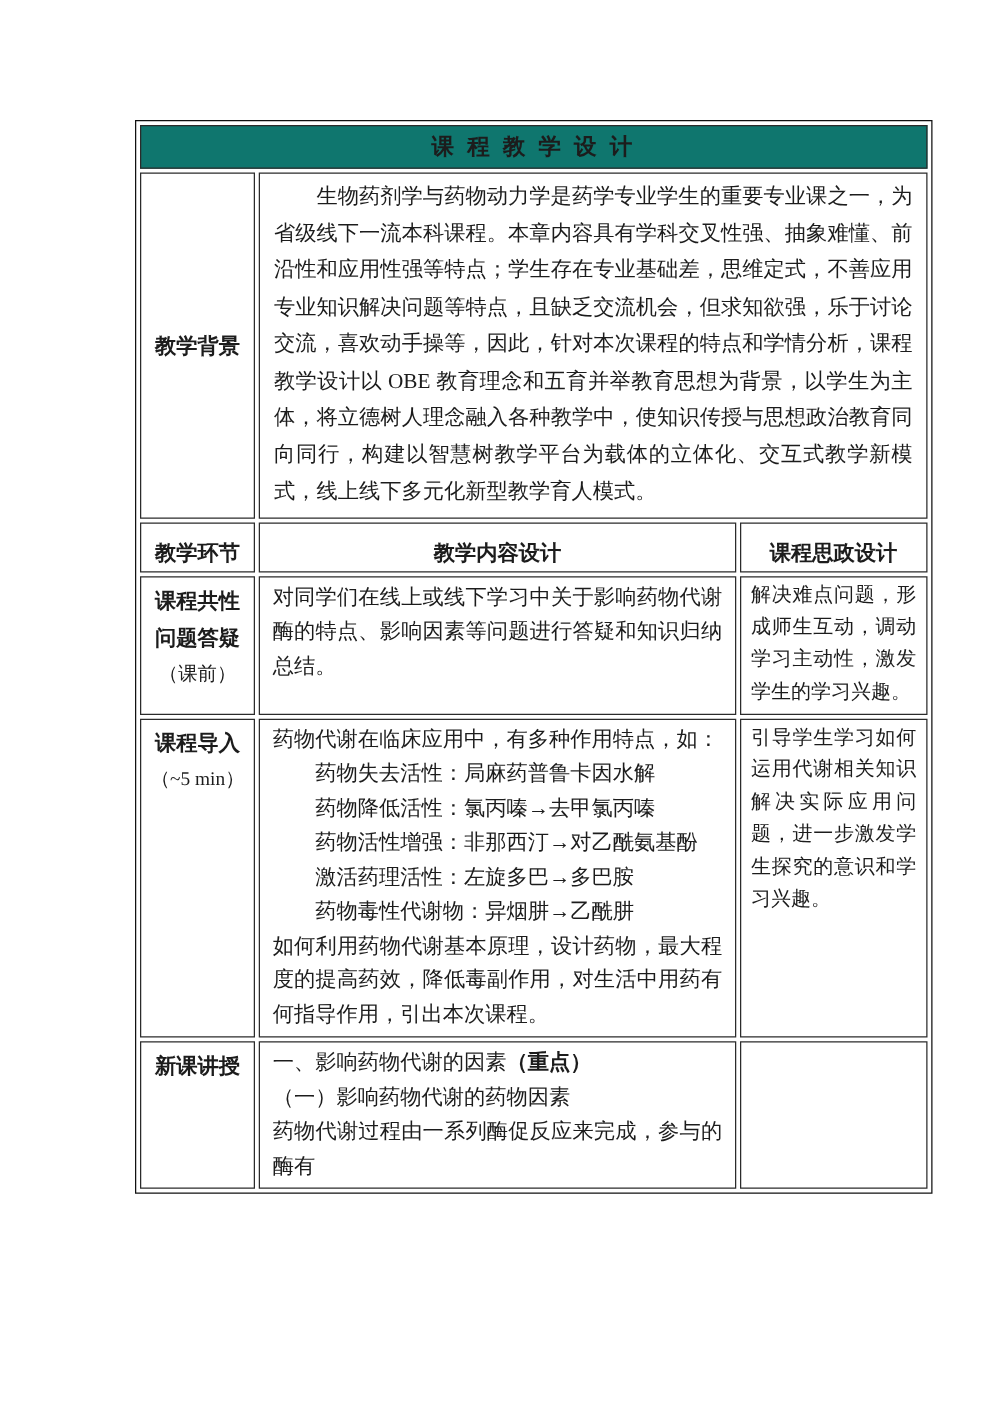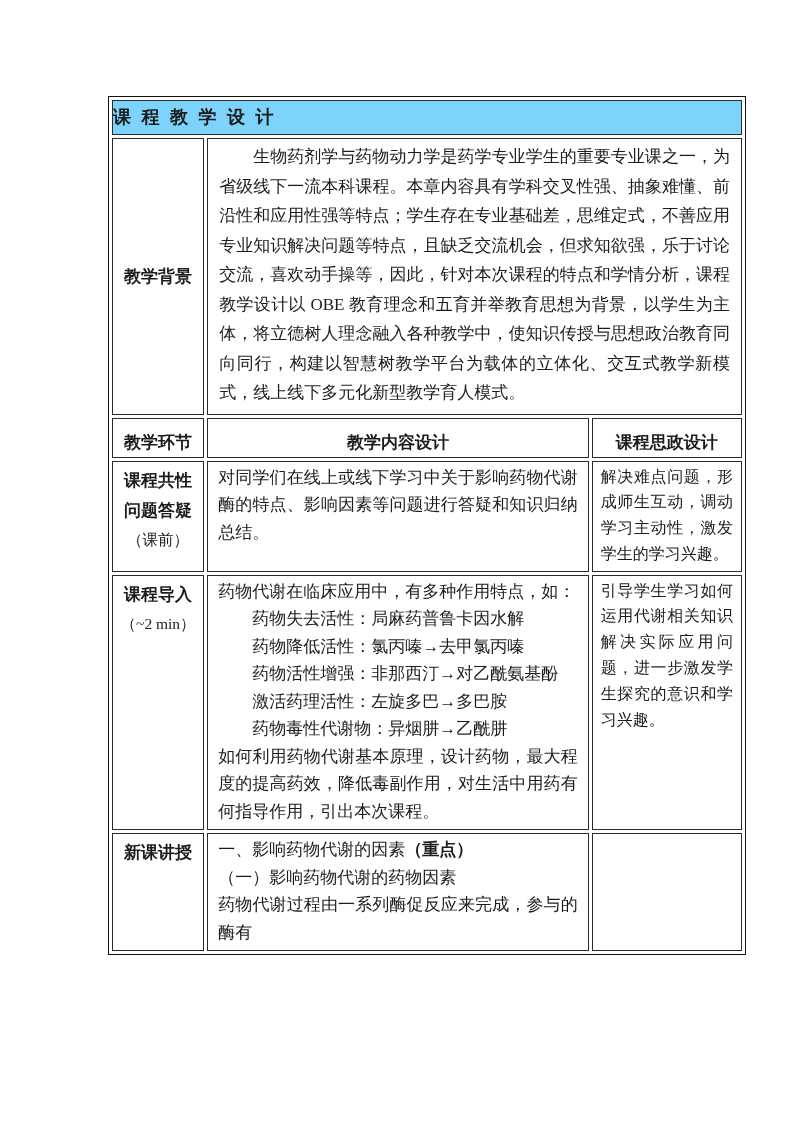--- a/index.html
+++ b/index.html
@@ -37,22 +37,22 @@
   col.c3 { width: 150px; }
 
   td {
     border: 1px solid #2b2b2b;
     vertical-align: top;
     background: #fff;
     overflow: hidden;
   }
 
   .title-cell {
-    background: #7dd3fc;
-    text-align: left;
+    background: #0f766e;
+    text-align: center;
     vertical-align: middle;
     font-weight: bold;
     font-size: 18px;
     letter-spacing: 3px;
     height: 28px;
     padding: 2px 0 3px 0;
   }
 
   .label-cell {
     text-align: center;
@@ -150,21 +150,21 @@
           <div>对同学们在线上或线下学习中关于影响药物代谢酶的特点、影响因素等问题进行答疑和知识归纳总结。</div>
         </td>
         <td class="ideology-cell">
           <div>解决难点问题，形成师生互动，调动学习主动性，激发学生的学习兴趣。</div>
         </td>
       </tr>
 
       <tr class="h-r3">
         <td class="label-cell">
           <span>课程导入</span>
-          <span class="note">（~2 min）</span>
+          <span class="note">（~5 min）</span>
         </td>
         <td class="content-cell">
           <div>药物代谢在临床应用中，有多种作用特点，如：</div>
           <div class="indented">药物失去活性：局麻药普鲁卡因水解</div>
           <div class="indented">药物降低活性：氯丙嗪→去甲氯丙嗪</div>
           <div class="indented">药物活性增强：非那西汀→对乙酰氨基酚</div>
           <div class="indented">激活药理活性：左旋多巴→多巴胺</div>
           <div class="indented">药物毒性代谢物：异烟肼→乙酰肼</div>
           <div class="bold-line">如何利用药物代谢基本原理，设计药物，最大程度的提高药效，降低毒副作用，对生活中用药有何指导作用，引出本次课程。</div>
         </td>

